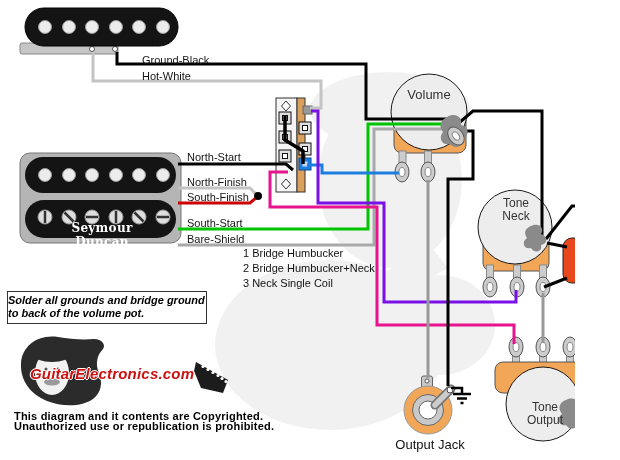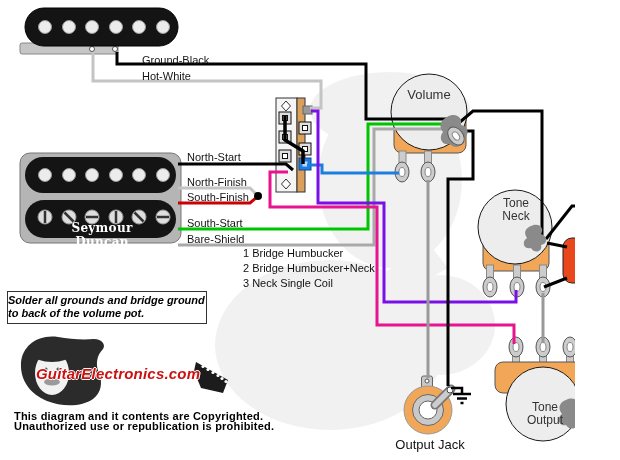--- a/index.html
+++ b/index.html
@@ -6,21 +6,21 @@
   #canvas{position:relative;width:575px;height:460px;background:#ffffff;overflow:hidden;
           font-family:"Liberation Sans",sans-serif;}
   #art{position:absolute;left:0;top:0;}
   .lbl{position:absolute;font-size:11px;line-height:13px;color:#151515;white-space:nowrap;}
   .potlbl{position:absolute;font-weight:normal;color:#333;text-align:center;white-space:nowrap;}
   .sdlabel{position:absolute;left:55px;top:221px;width:94px;text-align:center;
            font-family:"DejaVu Serif",serif;font-weight:bold;font-size:12px;color:#fff;letter-spacing:.3px;}
   #switch-list{position:absolute;left:243px;top:246px;font-size:11px;line-height:15px;color:#111;}
   #note-box{position:absolute;left:7px;top:291px;width:198px;border:1px solid #333;background:#fff;
             padding:2px 0 3px 0;text-align:left;font-weight:bold;font-style:italic;font-size:11px;line-height:13px;color:#000;}
-  #brand-text{position:absolute;left:36px;top:365px;font-weight:bold;font-style:italic;font-size:15px;
+  #brand-text{position:absolute;left:30px;top:365px;font-weight:bold;font-style:italic;font-size:15px;
               letter-spacing:.2px;white-space:nowrap;
               text-shadow:1px 0 #fff,-1px 0 #fff,0 1px #fff,0 -1px #fff;}
   .copyright{position:absolute;left:14px;width:220px;text-align:center;font-weight:bold;font-size:11px;
              letter-spacing:.2px;color:#000;white-space:nowrap;}
 </style>
 </head>
 <body>
 
 <div id="canvas">
 

